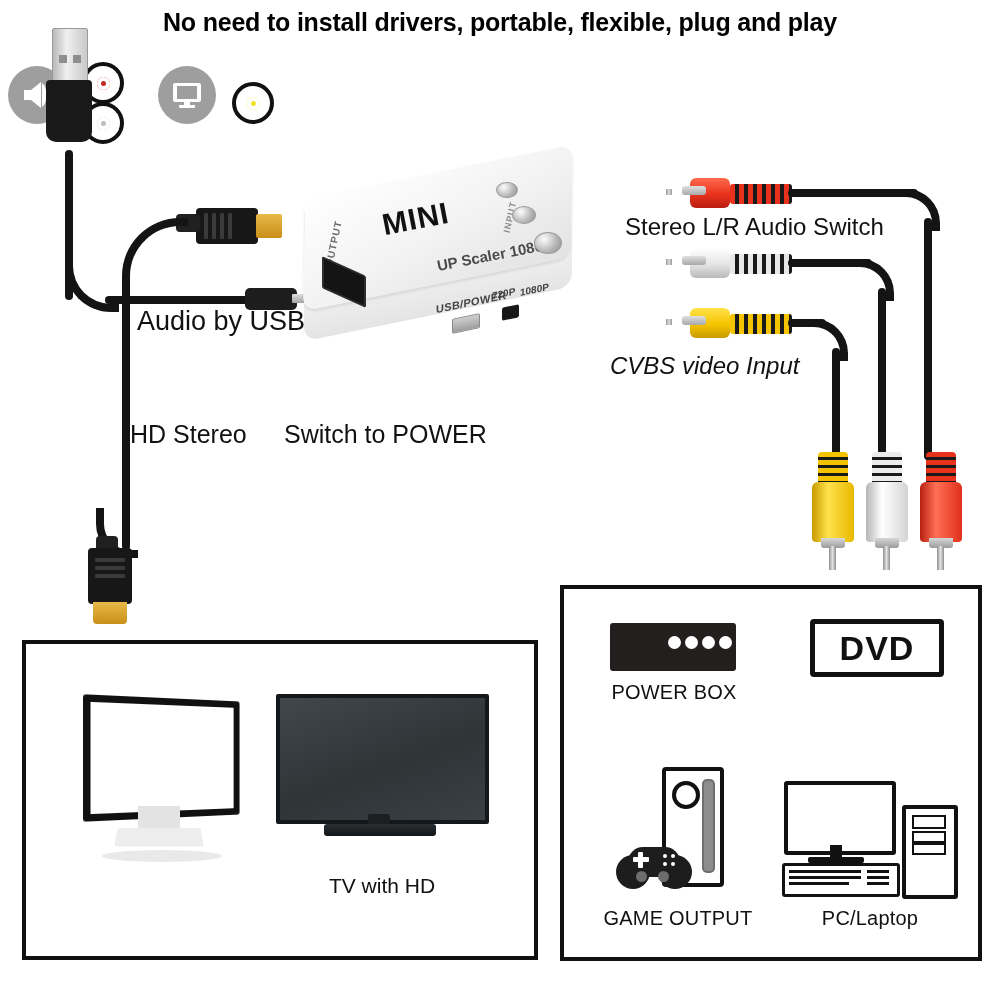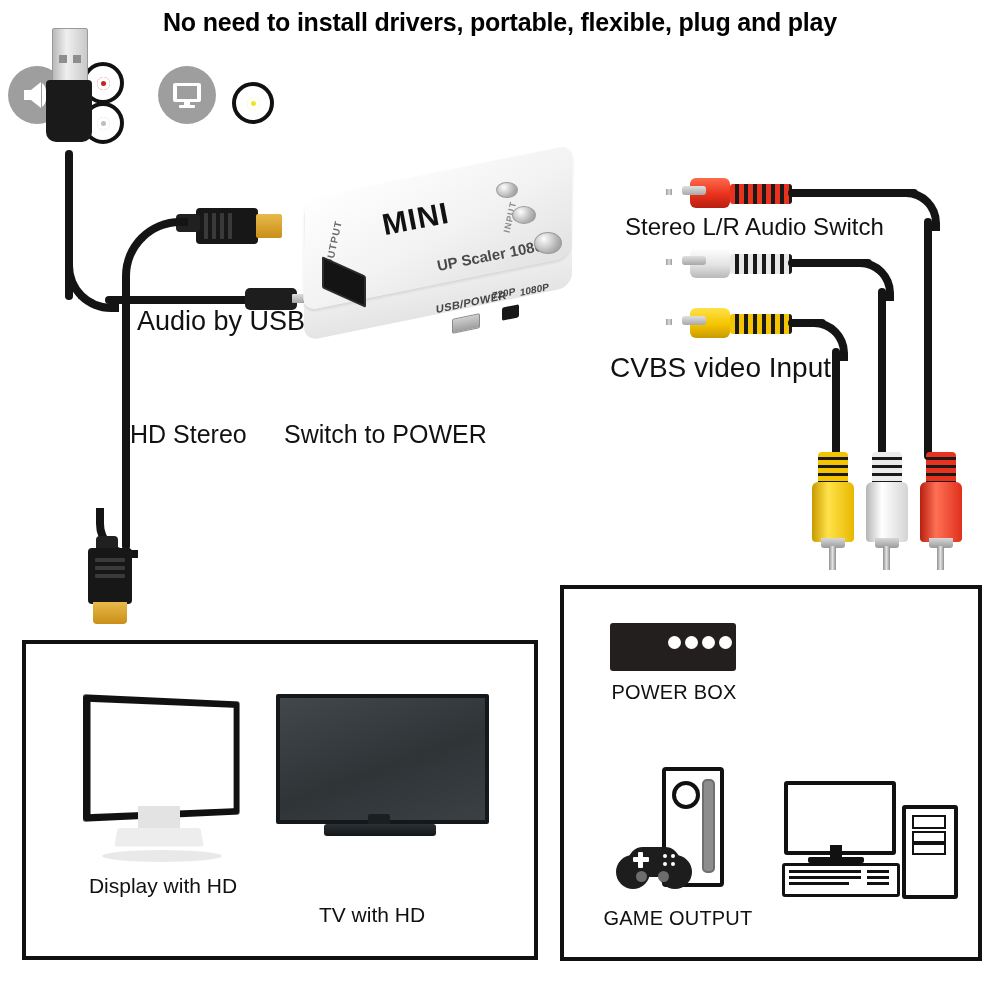--- a/index.html
+++ b/index.html
@@ -258,50 +258,50 @@
   <div class="abs" style="top:0;left:6px;width:30px;height:34px;background:repeating-linear-gradient(180deg,#e8321d 0 5px,#1a1a1a 5px 8px);border-radius:4px;"></div>
   <div class="abs" style="top:30px;left:0;width:42px;height:60px;background:linear-gradient(90deg,#b81f10,#ff7055 38%,#e0301c);border-radius:6px 6px 4px 4px;"></div>
   <div class="abs" style="top:86px;left:9px;width:24px;height:10px;background:linear-gradient(180deg,#d8d8d8,#9b9b9b);border-radius:0 0 3px 3px;"></div>
   <div class="abs" style="top:94px;left:17px;width:7px;height:24px;background:linear-gradient(90deg,#8f8f8f,#e2e2e2,#8f8f8f);"></div>
 </div>
 
 <div class="abs" style="top:306px;left:137px;font-size:27px;">Audio by USB</div>
 <div class="abs" style="top:420px;left:130px;font-size:25px;">HD Stereo</div>
 <div class="abs" style="top:420px;left:284px;font-size:25px;">Switch to POWER</div>
 <div class="abs" style="top:213px;left:625px;font-size:24px;">Stereo L/R Audio Switch</div>
-<div class="abs" style="top:352px;left:610px;font-size:28px;">CVBS video Input</div>
+<div class="abs" style="top:352px;left:610px;font-size:24px;font-style:italic;">CVBS video Input</div>
 
 <div class="abs panel" id="panel-left">
 
   <div class="abs" style="top:46px;left:48px;width:180px;height:180px;">
     <div id="mon-screen" style="top:8px;left:10px;width:150px;height:106px;"></div>
     <div id="mon-neck" style="top:116px;left:64px;width:42px;height:22px;"></div>
     <div id="mon-base" style="top:132px;left:42px;width:86px;height:30px;"></div>
     <div class="abs" style="top:160px;left:28px;width:120px;height:12px;border-radius:50%;background:#e9e9e9;"></div>
   </div>
-  <div class="cap" style="top:230px;left:22px;width:230px;">Display with HD</div>
 
   <div class="abs" style="top:50px;left:250px;width:212px;height:160px;">
     <div id="tv-screen" style="top:0;left:0;width:205px;height:122px;"></div>
     <div id="tv-stand" style="top:120px;left:92px;width:22px;height:12px;"></div>
     <div id="tv-foot" style="top:130px;left:48px;width:112px;height:12px;"></div>
   </div>
-  <div class="cap" style="top:230px;left:240px;width:212px;margin-top:29px;">TV with HD</div>
+  <div class="cap" style="top:230px;left:250px;width:212px;">TV with HD</div>
 </div>
 
 <div class="abs panel" id="panel-right">
 
   <div id="cablebox" style="top:34px;left:46px;width:126px;height:48px;">
     <span class="cb-dot" style="left:58px;"></span>
     <span class="cb-dot" style="left:75px;"></span>
     <span class="cb-dot" style="left:92px;"></span>
     <span class="cb-dot" style="left:109px;"></span>
   </div>
   <div class="cap cap-b" style="top:92px;left:20px;width:180px;">POWER BOX</div>
 
+  <div id="dvdbox" style="top:30px;left:246px;width:124px;height:48px;">DVD</div>
 
   <div class="abs" style="top:178px;left:52px;width:130px;height:134px;">
     <div id="console" style="top:0;left:46px;width:54px;height:112px;"></div>
     <div id="console-eye" style="top:14px;left:56px;"></div>
     <div id="console-bar" style="top:12px;left:86px;height:90px;"></div>
     <div id="pad" style="top:76px;left:0;width:76px;height:44px;">
       <div class="pad-grip" style="top:12px;left:0;width:34px;height:34px;"></div>
       <div class="pad-grip" style="top:12px;left:42px;width:34px;height:34px;"></div>
       <div class="pad-body" style="top:4px;left:12px;width:52px;height:30px;"></div>
       <div class="dpad-h" style="top:14px;left:17px;width:16px;height:5px;"></div>
@@ -327,13 +327,14 @@
       <div class="kb-key" style="top:4px;left:82px;width:22px;height:3px;"></div>
       <div class="kb-key" style="top:10px;left:82px;width:22px;height:3px;"></div>
       <div class="kb-key" style="top:16px;left:82px;width:22px;height:3px;"></div>
     </div>
     <div class="pc-tower" style="top:24px;left:120px;width:48px;height:86px;">
       <div class="tw-bay" style="top:6px;left:6px;width:30px;height:10px;"></div>
       <div class="tw-bay" style="top:22px;left:6px;width:30px;height:8px;"></div>
       <div class="tw-bay" style="top:34px;left:6px;width:30px;height:8px;"></div>
     </div>
   </div>
+  <div class="cap cap-b" style="top:318px;left:216px;width:180px;">PC/Laptop</div>
 </div>
 
 </body></html>

